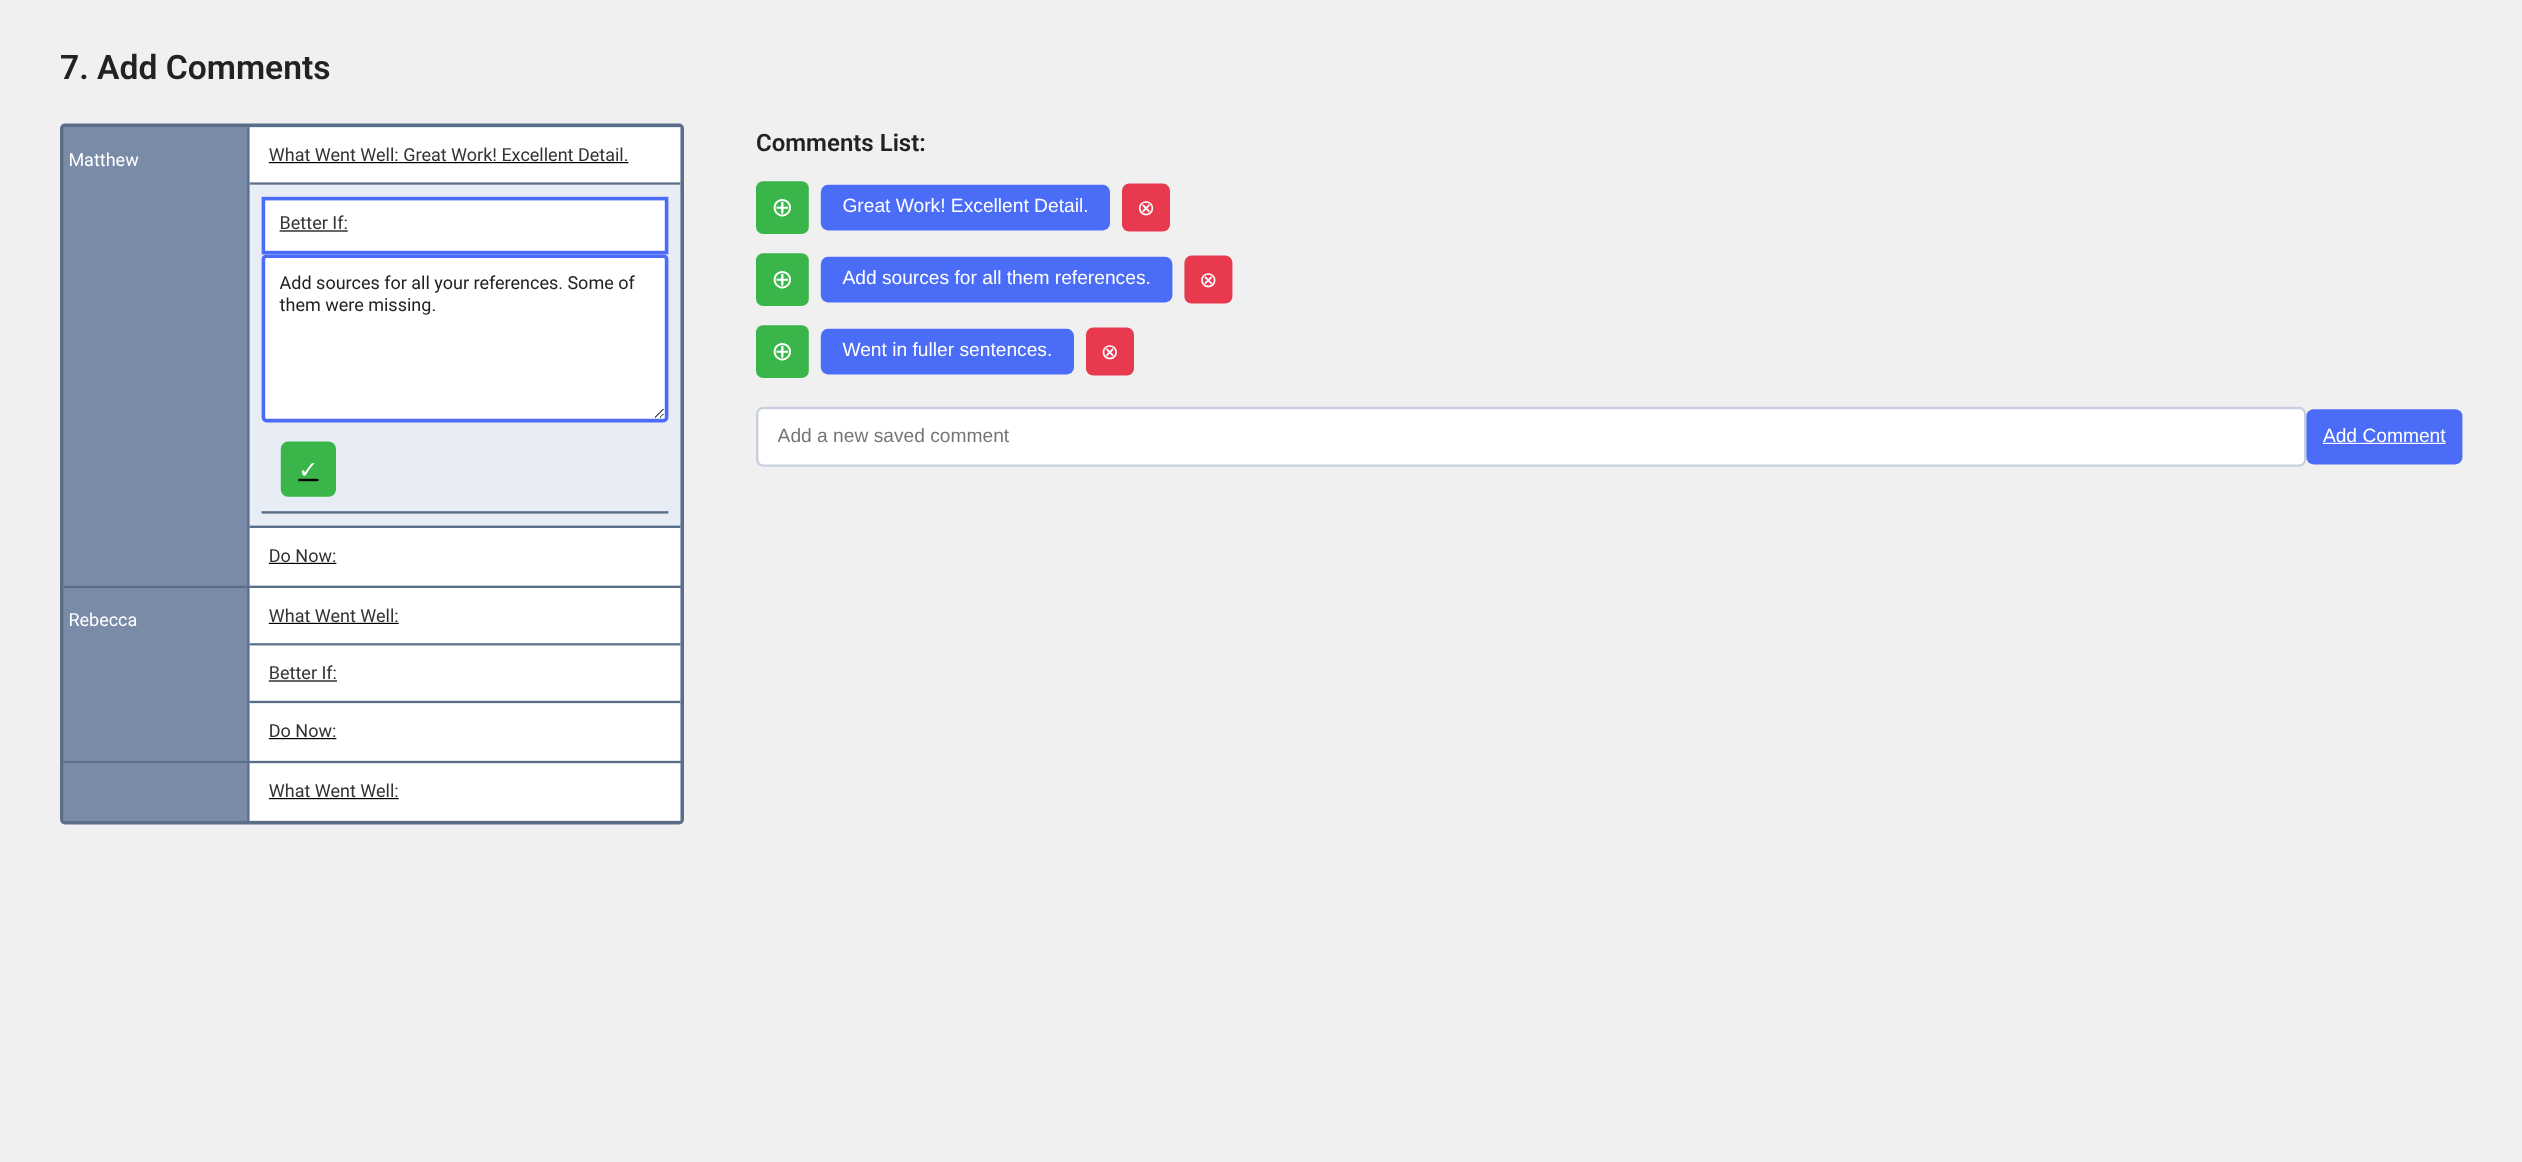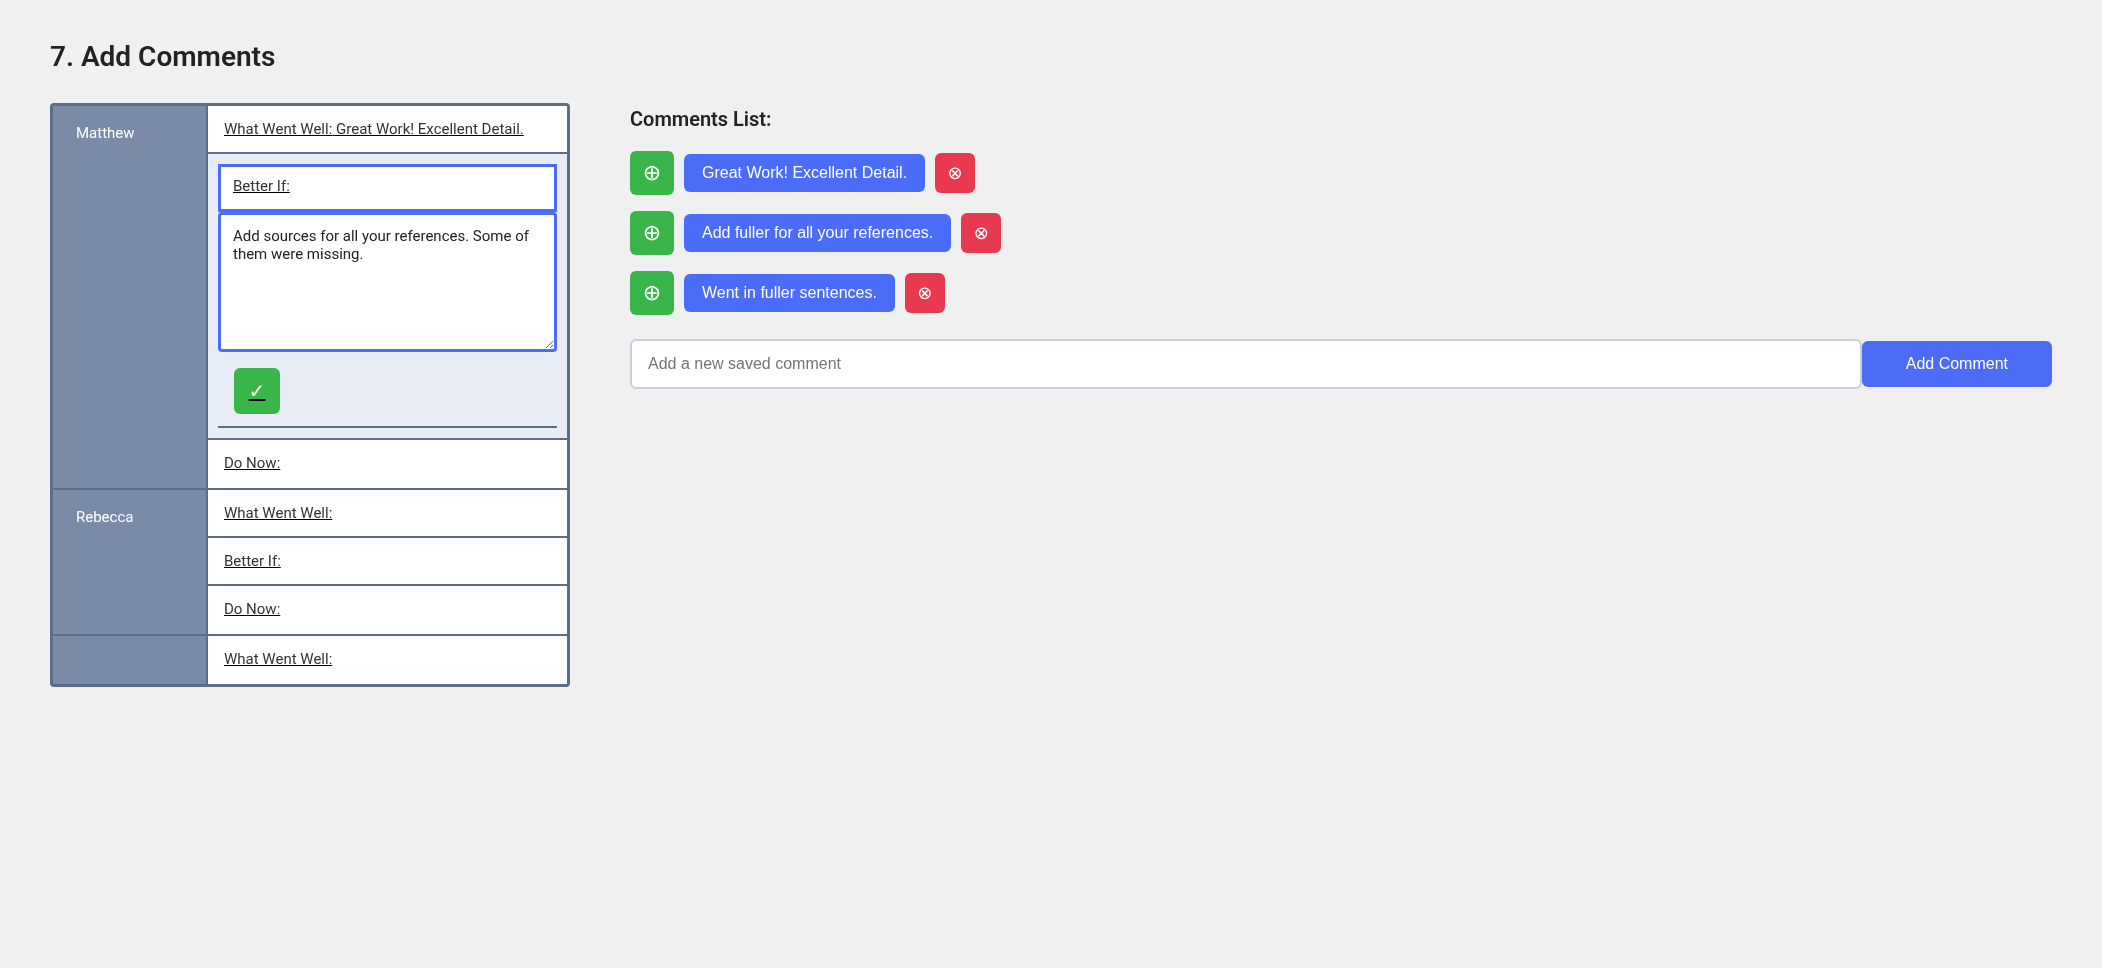--- a/index.html
+++ b/index.html
@@ -43,21 +43,21 @@
     }
 
     .student-row:last-child {
       border-bottom: none;
     }
 
     .student-name-cell {
       width: 155px;
       min-width: 155px;
       background-color: #7a8ba8;
-      padding: 18px 23px;
+      padding: 18px 4px;
       display: flex;
       align-items: flex-start;
       color: #fff;
       font-size: 15px;
       border-right: 2px solid #5a6e8a;
     }
 
     .student-feedback-col {
       flex: 1;
       display: flex;
@@ -205,25 +205,26 @@
       outline: none;
       background: #fff;
       min-width: 300px;
     }
 
     .add-comment-submit-btn {
       background-color: #4a6cf7;
       color: white;
       border: none;
       border-radius: 6px;
-      padding: 14px 44px;
+      padding: 14px 14px;
       font-size: 16px;
       font-weight: 500;
       cursor: pointer;
       white-space: nowrap;
+      text-decoration: underline;
     }
 
     .partial-row {
       background-color: #7a8ba8;
     }
   </style>
 </head>
 <body>
 
 <h1 class="page-title">7. Add Comments</h1>
@@ -302,21 +303,21 @@
       <button class="comment-text-btn">Great Work! Excellent Detail.</button>
       <button class="remove-comment-btn">
         <span>⊗</span>
       </button>
     </div>
 
     <div class="comment-item">
       <button class="add-comment-btn">
         <span>⊕</span>
       </button>
-      <button class="comment-text-btn">Add fuller for all your references.</button>
+      <button class="comment-text-btn">Add sources for all them references.</button>
       <button class="remove-comment-btn">
         <span>⊗</span>
       </button>
     </div>
 
     <div class="comment-item">
       <button class="add-comment-btn">
         <span>⊕</span>
       </button>
       <button class="comment-text-btn">Went in fuller sentences.</button>

